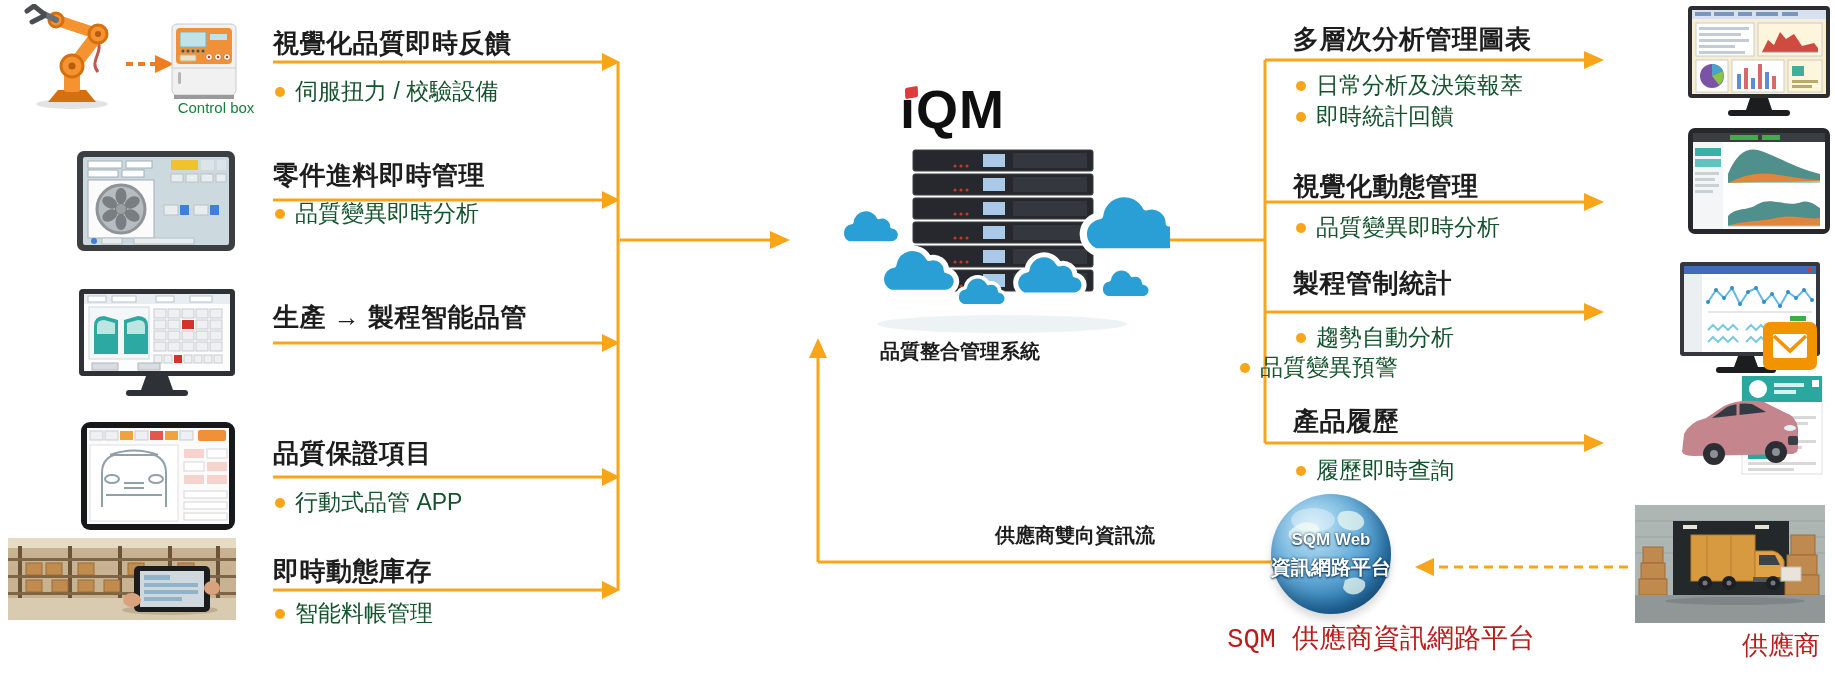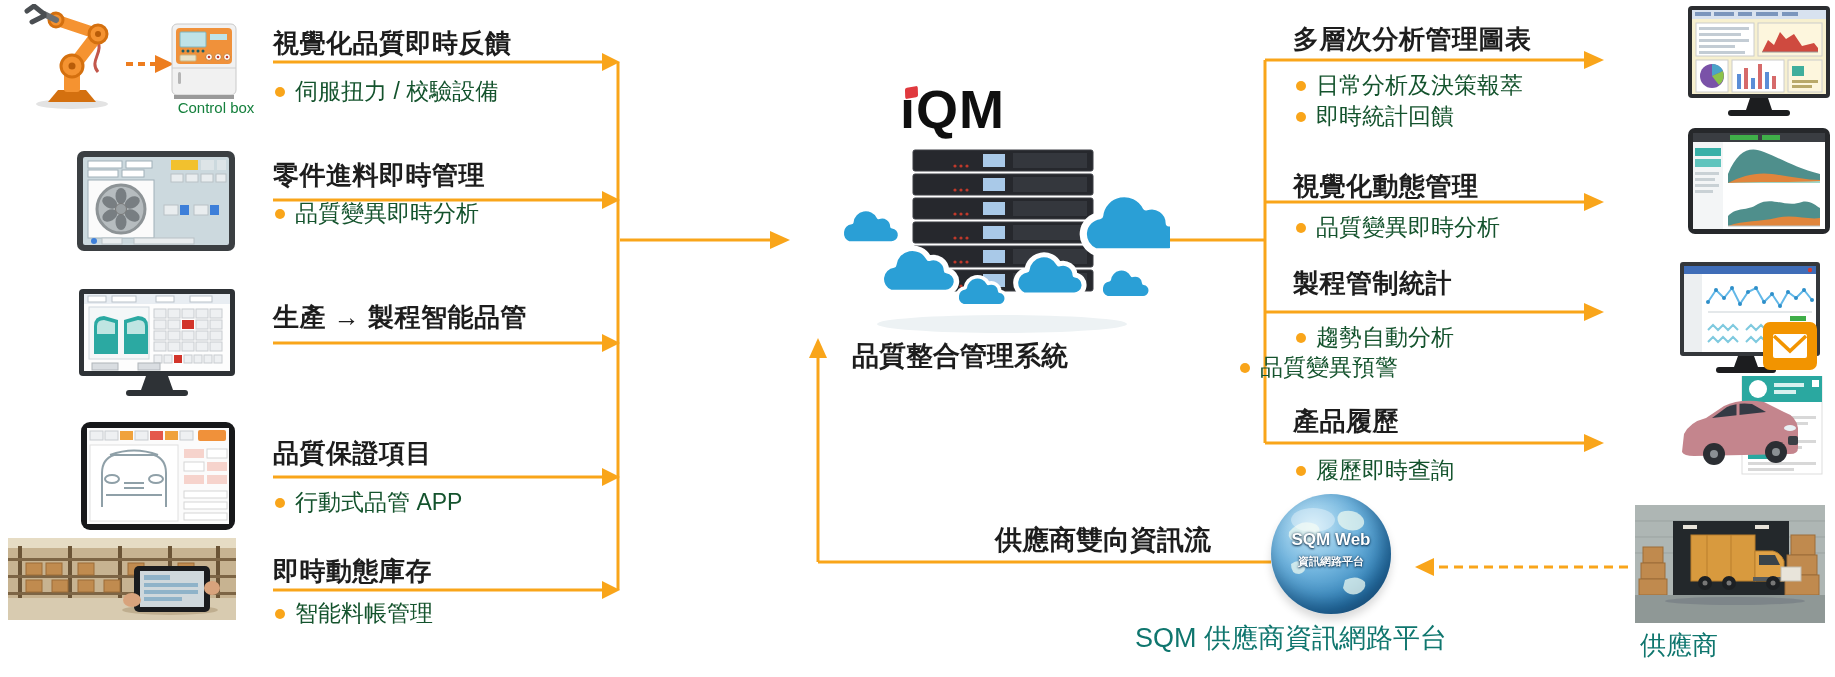--- a/index.html
+++ b/index.html
@@ -2,22 +2,22 @@
 <html><head>
 <meta charset="utf-8">
 <style>
   html,body{margin:0;padding:0;background:#fff;}
   .stage{position:relative;width:1835px;height:677px;background:#fff;overflow:hidden;
          font-family:"Liberation Sans","DejaVu Sans",sans-serif;}
   .abs{position:absolute;}
   .t{font-size:26px;font-weight:bold;color:#1d1d1d;letter-spacing:.5px;white-space:nowrap;z-index:6;}
   .b{display:flex;align-items:center;gap:10px;font-size:23px;color:#14532d;white-space:nowrap;z-index:6;}
   .b .dot{width:10px;height:10px;border-radius:50%;background:#F9A51A;flex:0 0 auto;}
-  .cap{font-size:27px;font-weight:bold;color:#1d1d1d;text-align:center;white-space:nowrap;z-index:6;}
-  .cap2{font-size:27px;font-weight:400;color:#0f766e;text-align:left;white-space:nowrap;z-index:6;}
+  .cap{font-size:20px;font-weight:bold;color:#1d1d1d;text-align:center;white-space:nowrap;z-index:6;}
+  .cap2{font-size:27px;font-weight:400;color:#b91c1c;text-align:right;white-space:nowrap;z-index:6;font-family:Liberation Mono, monospace;}
   .small-label{font-size:15px;color:#15803d;text-align:center;white-space:nowrap;z-index:6;}
   .logo{font-size:54px;font-weight:800;color:#0f0f0f;letter-spacing:1px;line-height:54px;z-index:6;margin-left:20px;}
   .logo-dot{position:absolute;left:5px;top:5px;width:13px;height:11px;background:#E0393E;
             transform:rotate(-10deg) skewX(-8deg);border-radius:2px;}
   .globe{border-radius:50%;width:120px;height:120px;z-index:5;
          background:radial-gradient(circle at 35% 28%, #c9e9f8 0%, #6fb3dd 38%, #2a7cb4 72%, #174f7c 100%);
          box-shadow:inset -6px -10px 18px rgba(10,40,70,.45), 0 6px 8px rgba(0,0,0,.15);}
   .globe-t{position:absolute;width:100%;text-align:center;color:#fff;font-weight:bold;z-index:7;
            text-shadow:0 1px 2px rgba(5,40,70,.9), 0 0 3px rgba(5,40,70,.7);}
   svg{display:block;}
@@ -596,18 +596,18 @@
     <svg width="120" height="120" viewBox="0 0 120 120" style="position:absolute;left:0;top:0">
       <g fill="rgba(235,248,240,0.75)">
         <path d="M18,38 Q30,24 44,30 Q52,34 46,44 Q36,52 26,48 Q16,46 18,38 Z"></path>
         <path d="M70,18 Q84,14 92,24 Q96,32 86,36 Q74,38 68,30 Q64,22 70,18 Z"></path>
         <path d="M74,86 Q86,80 94,88 Q96,96 86,100 Q76,102 72,94 Z"></path>
         <path d="M20,70 Q28,64 34,70 Q36,78 28,80 Q20,80 20,70 Z"></path>
       </g>
       <ellipse cx="42" cy="26" rx="22" ry="12" fill="rgba(255,255,255,0.35)"></ellipse>
     </svg>
     <div class="globe-t" style="top:36px;font-size:17px">SQM Web</div>
-    <div class="globe-t" style="top:60px;font-size:11px">資訊網路平台</div>
+    <div class="globe-t" style="top:60px;font-size:20px">資訊網路平台</div>
   </div>
 
   <div class="abs cap2" style="left:1135px;top:620px;width:400px">SQM 供應商資訊網路平台</div>
 
 </div>
 
 </body></html>

